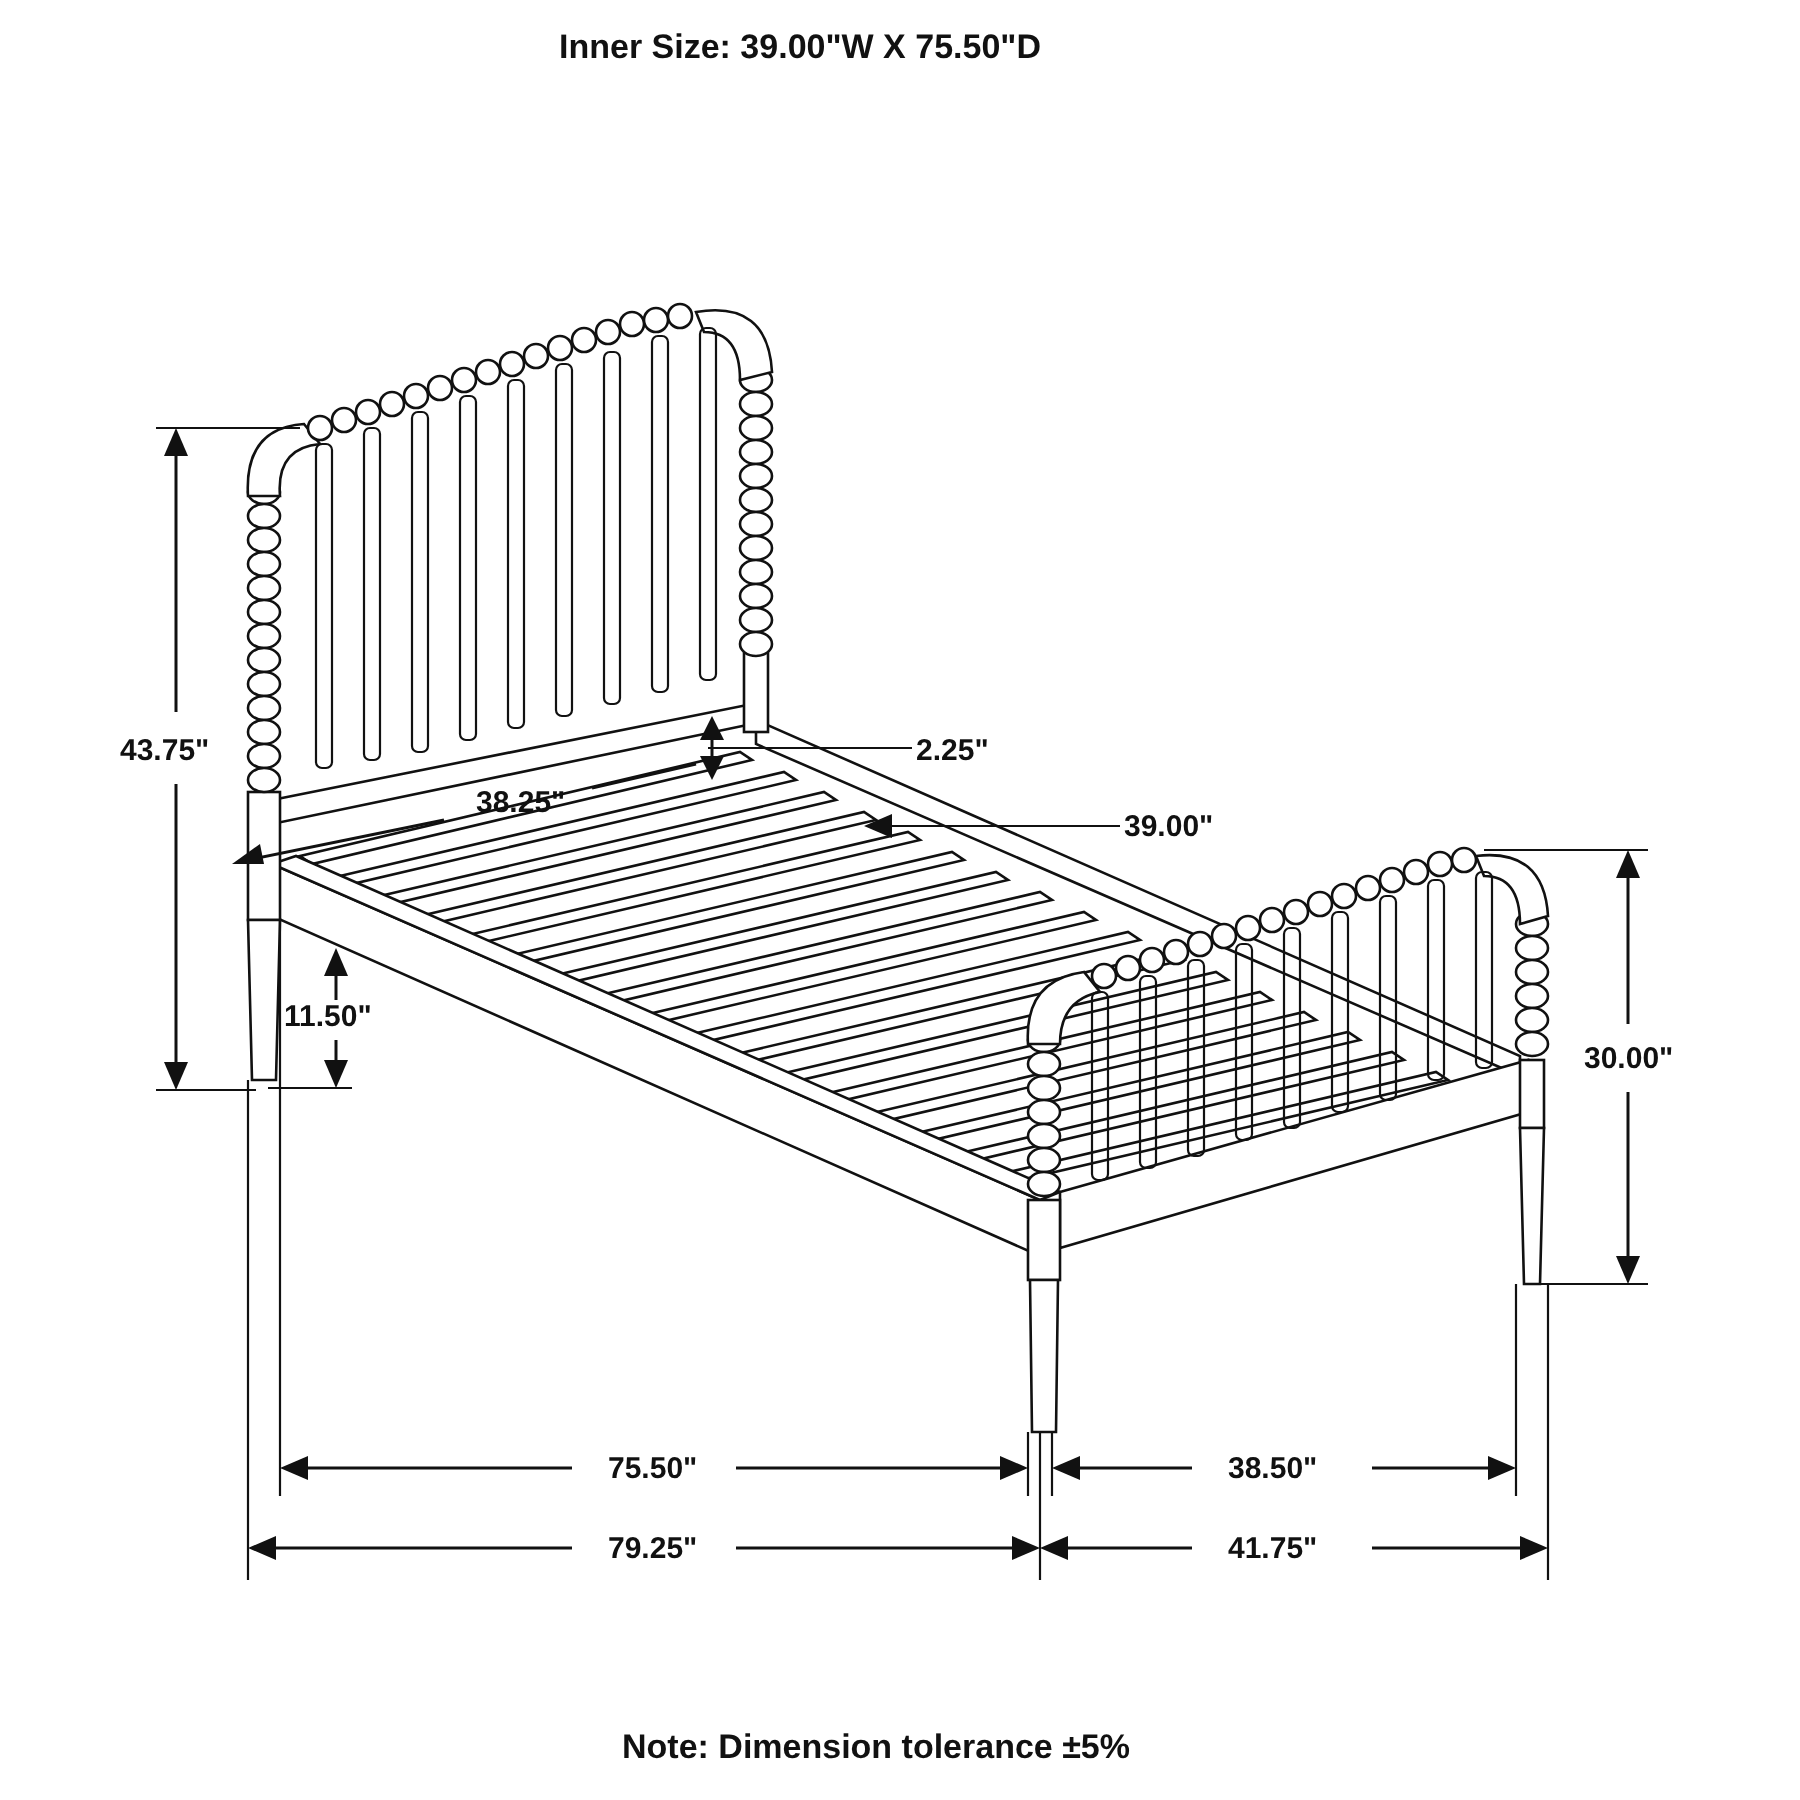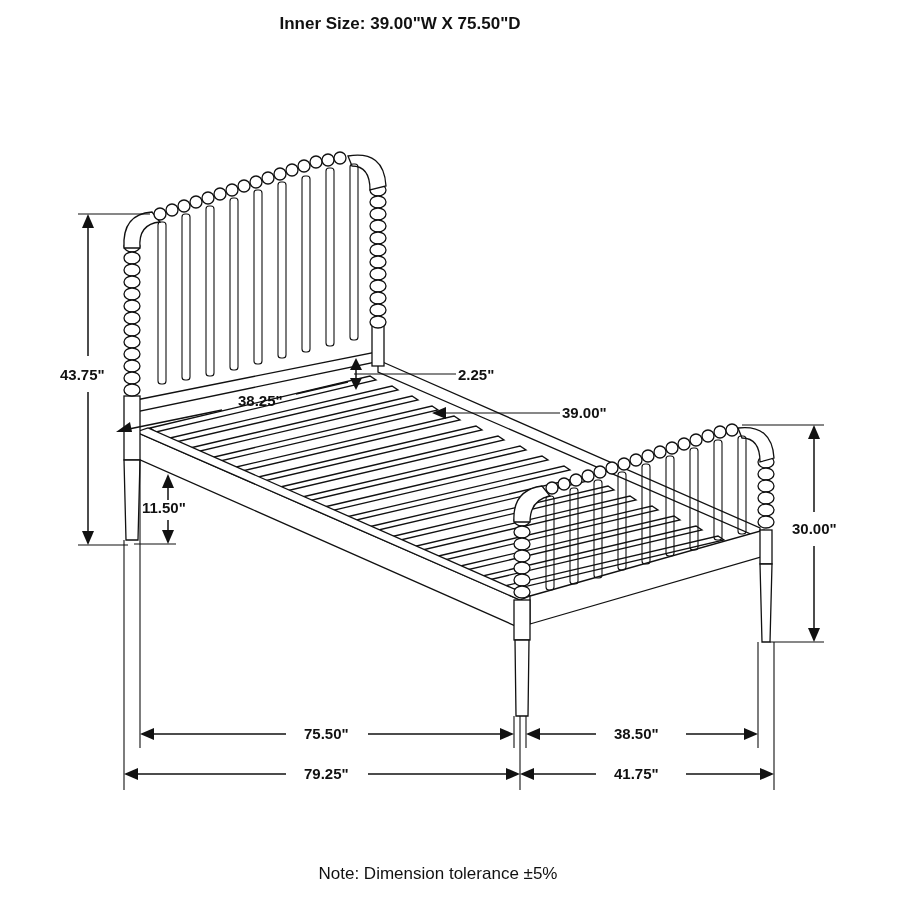--- a/index.html
+++ b/index.html
@@ -1,18 +1,18 @@
 <!DOCTYPE html>
 <html><head>
 <meta charset="utf-8">
 <style>
   html,body{margin:0;padding:0;background:#ffffff;}
   body{width:900px;height:900px;position:relative;overflow:hidden;font-family:"Liberation Sans",sans-serif;}
   .title{position:absolute;top:14px;left:0;width:800px;text-align:center;font-weight:bold;font-size:17px;color:#111;}
-  .note{position:absolute;top:864px;left:0;width:876px;text-align:center;font-weight:normal;font-size:17px;color:#111;}
+  .note{position:absolute;top:864px;left:0;width:876px;text-align:center;font-weight:bold;font-size:17px;color:#111;}
   svg{position:absolute;left:0;top:0;}
   .thin{stroke:#111;stroke-width:1.1;fill:none;}
   .part{stroke:#111;stroke-width:1.3;fill:#fff;}
   .dim{stroke:#111;stroke-width:1.5;fill:none;}
   .arr{fill:#111;stroke:none;}
   .lbl{font-family:"Liberation Sans",sans-serif;font-weight:bold;font-size:15px;fill:#111;}
 </style>
 </head>
 <body>
 

